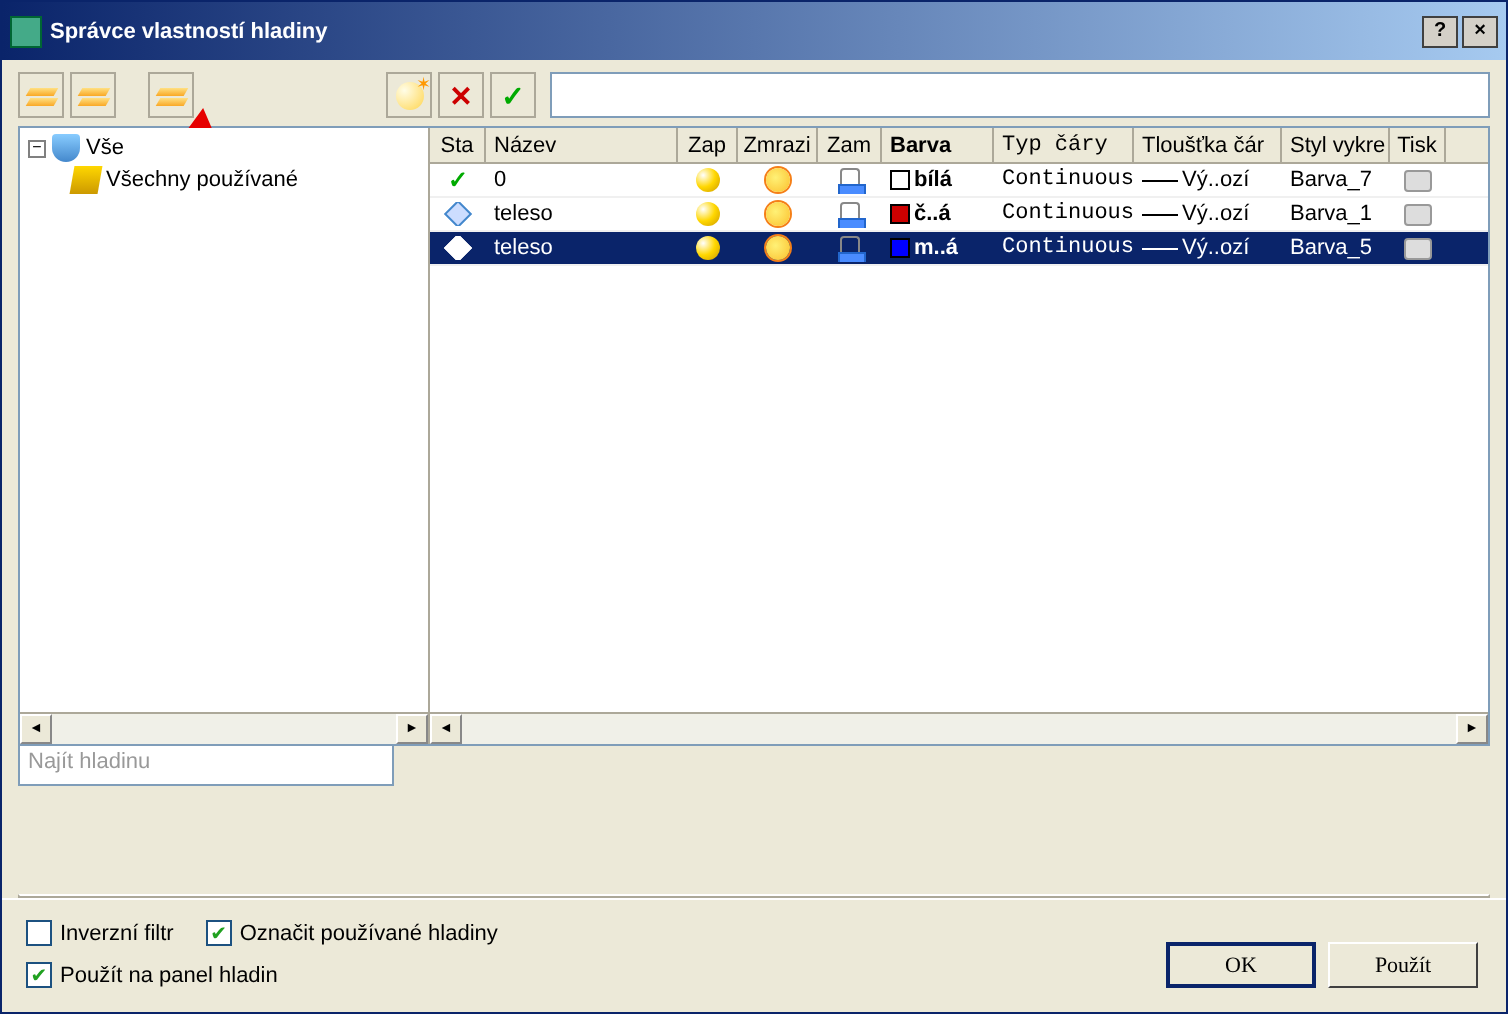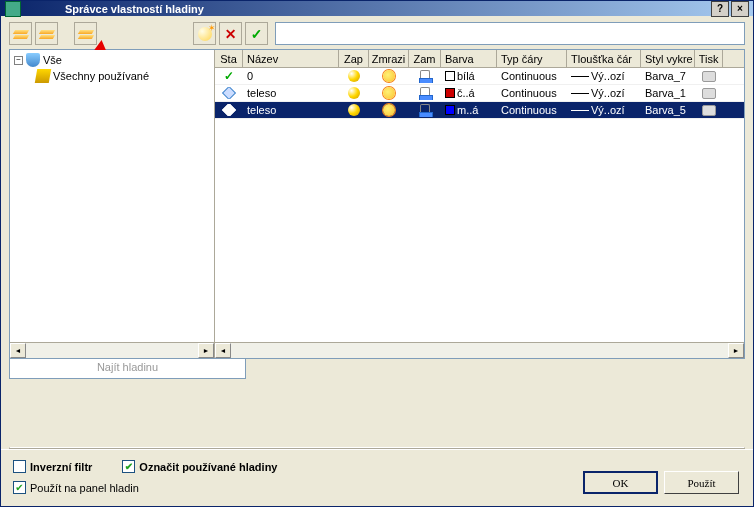--- a/index.html
+++ b/index.html
@@ -1,18 +1,18 @@
 <!DOCTYPE html>
 <html><head>
 <meta charset="utf-8">
 <style>
   * { box-sizing: border-box; margin: 0; padding: 0; }
   body { font-family: Tahoma, Arial, sans-serif; font-size: 11px; background: #fff; }
   .window { width: 754px; height: 507px; background: #ece9d8; border: 1px solid #0a246a; display: flex; flex-direction: column; }
-  .titlebar { background: linear-gradient(to right, #0a246a, #a6caf0); color: #fff; padding: 3px 4px; display: flex; align-items: center; height: 15px; gap: 40px; }
+  .titlebar { background: linear-gradient(to right, #0a246a, #a6caf0); color: #fff; padding: 3px 4px; display: flex; align-items: center; height: 29px; }
   .titlebar-icon { width: 16px; height: 16px; background: #4a8; margin-right: 4px; border: 1px solid #063; }
   .titlebar-text { flex: 1; font-weight: bold; font-size: 11px; }
   .titlebar-btns { display: flex; gap: 2px; }
   .titlebar-btn { width: 18px; height: 16px; background: #d4d0c8; border: 1px solid #404040; font-size: 10px; display: flex; align-items: center; justify-content: center; font-weight: bold; font-family: Arial; color: #000; }
   .toolbar-row { padding: 6px 8px 4px 8px; display: flex; align-items: center; gap: 3px; }
   .tb-btn { width: 23px; height: 23px; background: #ece9d8; border: 1px solid #aca899; display: flex; align-items: center; justify-content: center; }
   .tb-gap { width: 10px; }
   .tb-input { flex: 1; height: 23px; background: #fff; border: 1px solid #7f9db9; margin-left: 4px; }
   .main-area { flex: 1; padding: 0 8px 6px 8px; display: flex; flex-direction: column; }
   .splitter { display: flex; height: 310px; border: 1px solid #7f9db9; }
@@ -33,22 +33,22 @@
   .th { border-right: 1px solid #aca899; padding: 2px 4px; font-size: 11px; color: #000; overflow: hidden; white-space: nowrap; display: flex; align-items: center; }
   .table-body { flex: 1; overflow: auto; }
   .tr { display: flex; height: 17px; align-items: center; border-bottom: 1px solid #f0f0f0; }
   .tr.sel { background: #0a246a; color: #fff; }
   .td { padding: 1px 4px; font-size: 11px; overflow: hidden; white-space: nowrap; display: flex; align-items: center; gap: 2px; }
   .c-sta { width: 28px; justify-content: center; }
   .c-name { width: 96px; }
   .c-zap { width: 30px; justify-content: center; }
   .c-zmraz { width: 40px; justify-content: center; }
   .c-zam { width: 32px; justify-content: center; }
-  .c-barva { width: 56px; }
-  .c-typ { width: 70px; }
+  .c-barva { width: 56px; font-weight: bold; }
+  .c-typ { width: 70px; font-family: Liberation Mono, monospace; }
   .c-tloust { width: 74px; }
   .c-styl { width: 54px; }
   .c-tisk { width: 28px; justify-content: center; }
   .bulb { width: 12px; height: 12px; border-radius: 50%; background: radial-gradient(circle at 30% 30%, #fff, #ffd700, #cc9900); }
   .sun { width: 12px; height: 12px; border-radius: 50%; background: radial-gradient(circle at 40% 40%, #fff176, #fbc02d); box-shadow: 0 0 0 1px #f57f17; }
   .lock { width: 10px; height: 12px; border: 1px solid #888; border-radius: 2px 2px 0 0; border-bottom: none; position: relative; }
   .lock::after { content: ''; position: absolute; bottom: -5px; left: -2px; width: 12px; height: 7px; background: #4a8cff; border: 1px solid #2266cc; }
   .swatch { width: 10px; height: 10px; border: 1px solid #000; }
   .swatch.white { background: #fff; }
   .swatch.red { background: #c00; }
@@ -220,27 +220,27 @@
               </div>
             </div>
           </div>
         <div class="table-scroll-h">
           <div class="sc-btn">◄</div>
           <div class="sc-track"></div>
           <div class="sc-btn">►</div>
         </div>
       </div>
     </div>
-    <div class="tree-filter" style="width:237px; border:1px solid #7f9db9; border-top:none;text-align:center;">Najít hladinu</div>
+    <div class="tree-filter" style="width:188px; border:1px solid #7f9db9; border-top:none;">Najít hladinu</div>
   </div>
 
   <div class="group-border"></div>
 
   <div class="bottom-panel">
-    <div style="display:flex; gap:30px;font-weight:bold;">
+    <div style="display:flex; gap:16px;">
       <div class="check-row">
         <div class="chk"></div>
         <span>Inverzní filtr</span>
       </div>
       <div class="check-row">
         <div class="chk">✔</div>
         <span>Označit používané hladiny</span>
       </div>
     </div>
     <div class="check-row">

